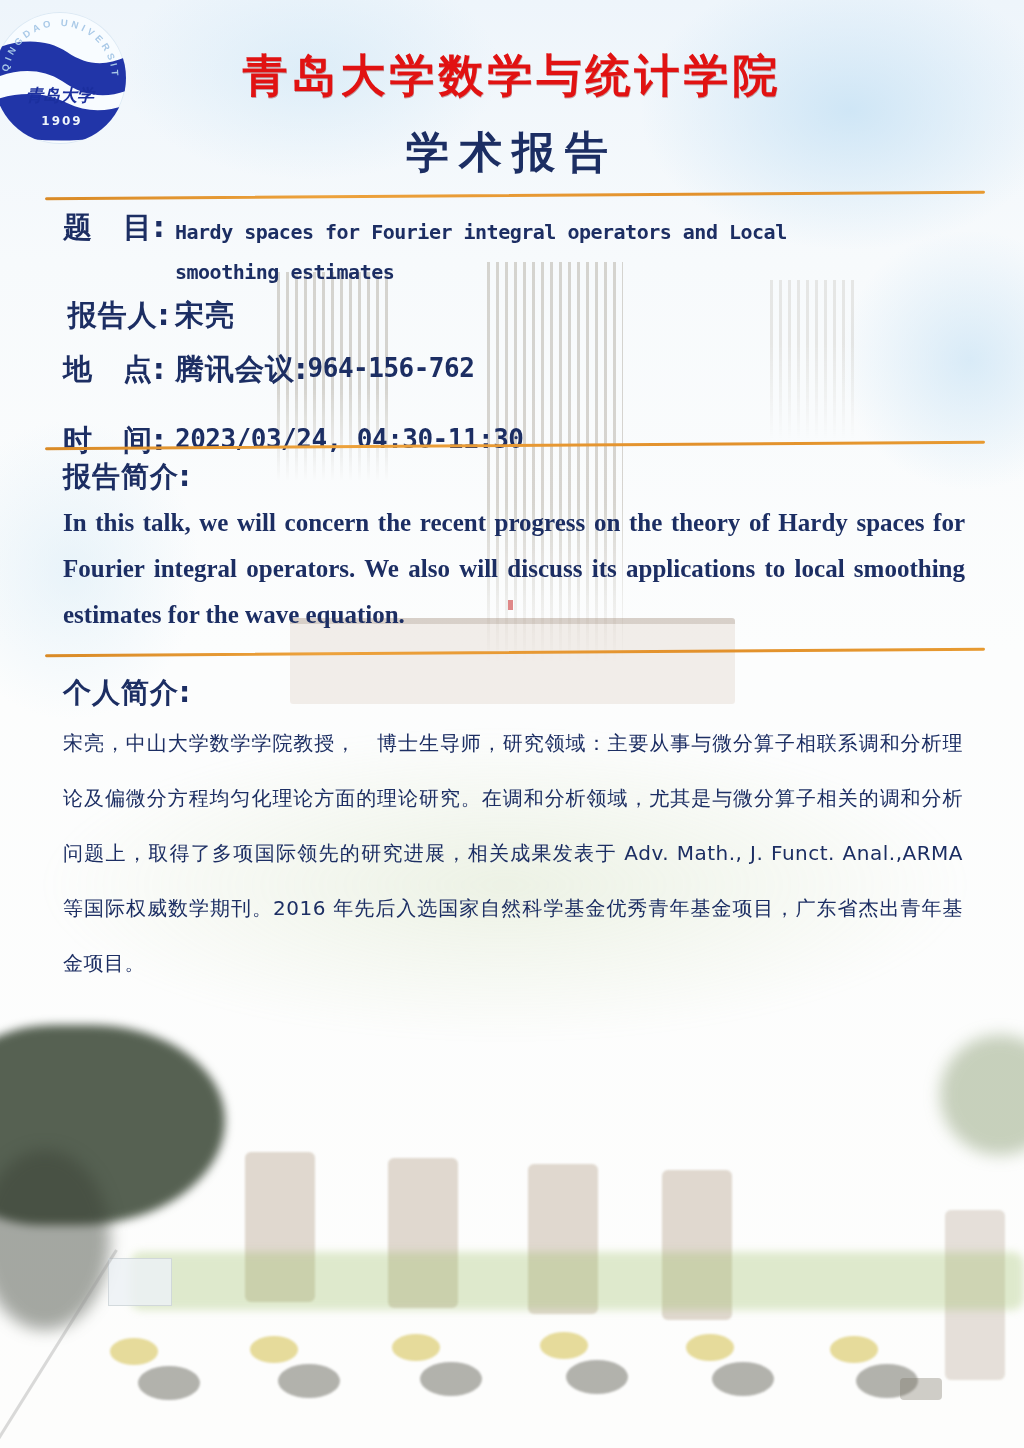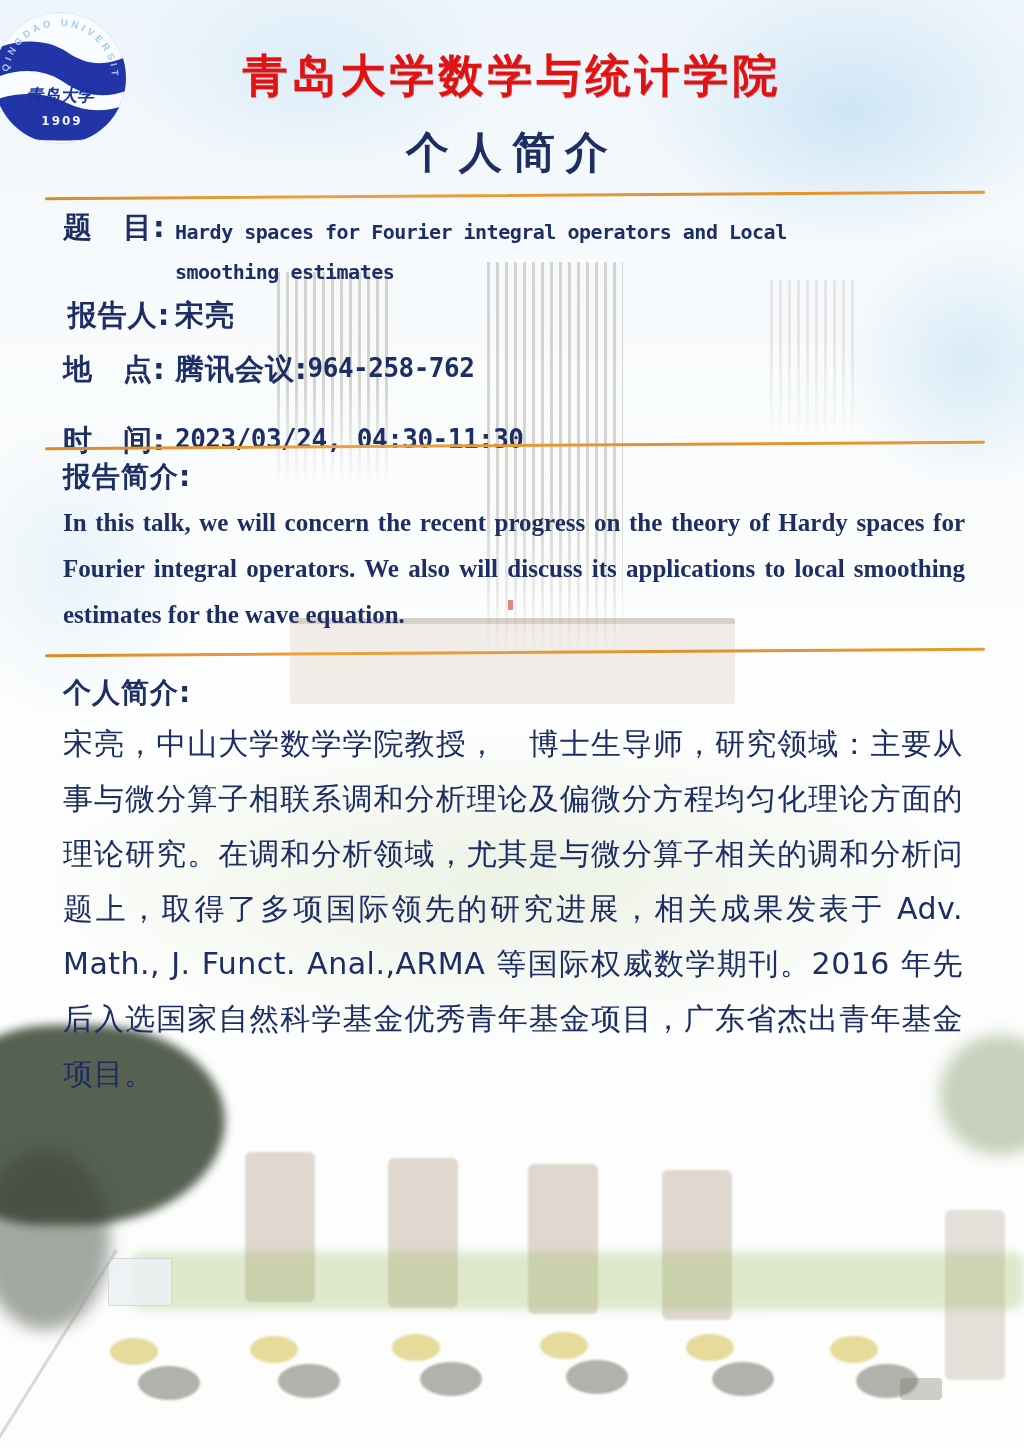--- a/index.html
+++ b/index.html
@@ -79,21 +79,21 @@
 
   .sec-head { position:absolute; left:63px; font-size:28px; font-weight:600; letter-spacing:1px; color:#1c2e63; }
   .abs-head { top:458px; } .bio-head { top:674px; }
   .abs-text {
     position:absolute; left:63px; top:500px; width:902px;
     font-family:"Liberation Serif", serif; font-weight:bold;
     font-size:25px; line-height:46px; text-align:justify; color:#1c2e63;
   }
   .bio-text {
     position:absolute; left:63px; top:716px; width:900px;
-    font-size:30px; line-height:55px; text-align:justify;
+    font-size:20px; line-height:55px; text-align:justify;
     letter-spacing:0.5px; color:#1c2e63; font-weight:500;
   }
 </style>
 </head>
 <body>
 
 <div class="page">
 
   <div class="bg">
     <div class="sky1"></div>
@@ -148,42 +148,42 @@
         <path id="arcpath" d="M16,72 A52,52 0 0 1 120,72" fill="none"></path>
         <text font-size="9.5" font-weight="bold" letter-spacing="3.5" fill="#a9c9e7" font-family="Liberation Sans, sans-serif">
           <textPath href="#arcpath" startOffset="6">QINGDAO UNIVERSITY</textPath>
         </text>
         <text x="68" y="95" text-anchor="middle" font-size="17" font-weight="bold" font-style="italic" fill="#1b2f9e">青岛大学</text>
         <text x="70" y="119" text-anchor="middle" font-size="12" font-weight="bold" letter-spacing="2" fill="#eef4fb">1909</text>
       </g>
     </svg>
 
     <div class="h-school">青岛大学数学与统计学院</div>
-    <div class="h-type">个人简介</div>
+    <div class="h-type">学术报告</div>
 
     <div class="divider div1"></div>
 
     <div class="row row-title">
       <span class="lbl">题　目:</span>
       <span class="val-mono">
         <span style="display:block">Hardy spaces for Fourier integral operators and Local</span>
         <span style="display:block">smoothing estimates</span>
       </span>
     </div>
 
     <div class="row row-speaker">
       <span class="lbl">报告人:</span>
       <span class="val-cjk">宋亮</span>
     </div>
 
     <div class="row row-venue">
       <span class="lbl">地　点:</span>
       <span class="mix">
         <span class="val-cjk">腾讯会议:</span>
-        <span class="val-mono venue-num">964-258-762</span>
+        <span class="val-mono venue-num">964-156-762</span>
       </span>
     </div>
 
     <div class="row row-time">
       <span class="lbl">时　间:</span>
       <span class="val-mono time-num">2023/03/24, 04:30-11:30</span>
     </div>
 
     <div class="divider div2"></div>
 

